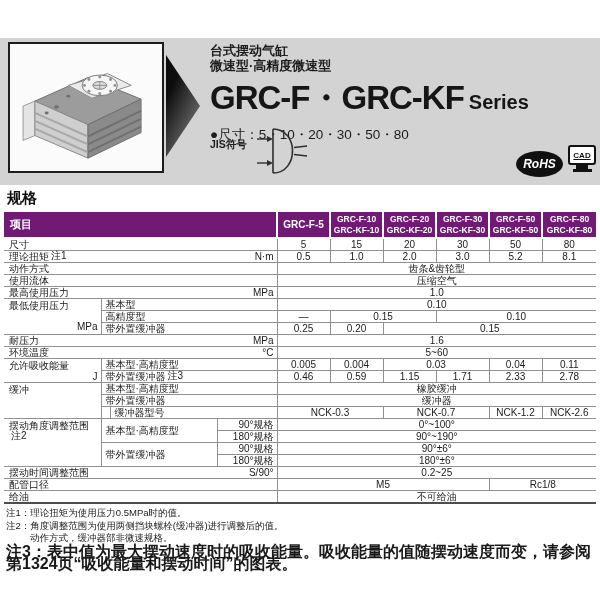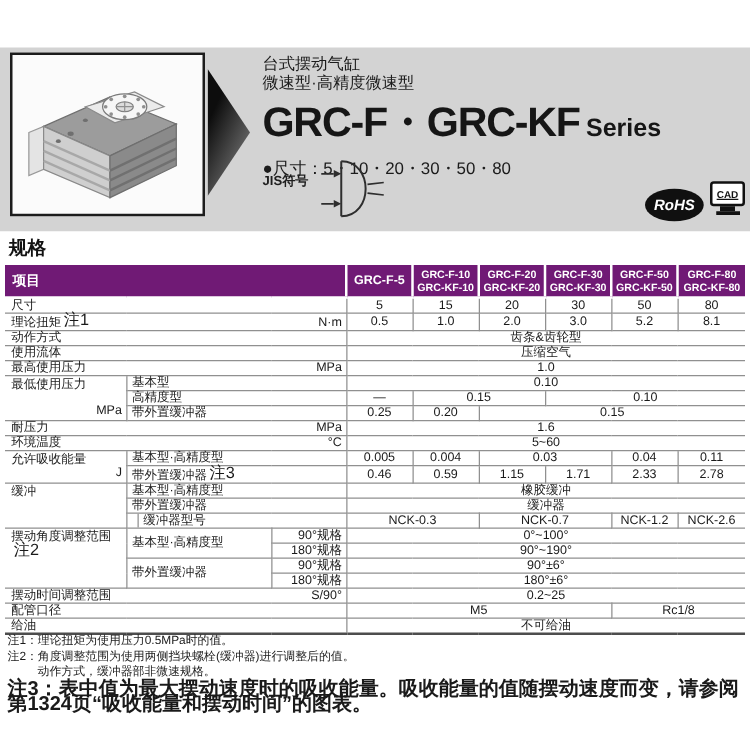--- a/index.html
+++ b/index.html
@@ -14,21 +14,21 @@
     position:absolute; top:4px; left:8px; width:152px; height:127px;
     background:#fbfbfb; border:2px solid #1c1c1c;
     display:flex; align-items:center; justify-content:center;
   }
   .tri {
     position:absolute; top:17px; left:166px; width:34px; height:102px;
     background:linear-gradient(115deg,#0d0d0d 25%,#8f8f8f 100%);
     clip-path:polygon(0 0,100% 50%,0 100%);
   }
   .hdr-text { position:absolute; top:5px; left:210px; }
-  .sub1,.sub2 { font-size:13px; font-weight:normal; line-height:15px; color:#1c1c1c; }
+  .sub1,.sub2 { font-size:13px; font-weight:bold; line-height:15px; color:#1c1c1c; }
   .big-title { margin-top:3px; white-space:nowrap; }
   .big-main { font-size:33px; font-weight:800; letter-spacing:-1px; color:#161616; }
   .big-suffix { font-size:20px; font-weight:bold; margin-left:5px; color:#161616; }
   .sizes { font-size:13.5px; margin-top:5px; color:#1c1c1c; }
   .jis-label { position:absolute; top:100px; left:210px; font-size:10.5px; font-weight:bold; }
   .jis-sym { position:absolute; top:86px; left:256px; }
   .rohs {
     position:absolute; top:113px; left:516px; width:47px; height:26px;
     background:#101010; border-radius:50%;
     color:#fff; font-weight:800; font-style:italic; font-size:12px;
@@ -59,21 +59,21 @@
   td.val { text-align:center; padding:0 1px; }
   td.lbl { padding-left:5px; }
   td.sub { padding-left:4px; }
   td.spec-l { text-align:right; padding-right:3px; }
   td.top { vertical-align:top; padding-top:1px; }
   .flexlr { display:flex; justify-content:space-between; align-items:baseline; }
   .colflex { display:flex; flex-direction:column; justify-content:space-between; }
   .colflex.h3 { height:32px; }
   .colflex.h2 { height:20px; }
   .colflex .unit-end { align-self:flex-end; }
-  .note { font-size:13px; position:relative; top:-1px; margin-left:2px; }
+  .note { font-size:10px; position:relative; top:-1px; margin-left:2px; }
   td.ind { padding-left:8px; }
   td.ind > span { border-left:1px solid #909090; padding-left:4px; display:inline-block; }
   tr.last td { border-bottom:2px solid #4d4d4d; }
   
   .footnotes { position:absolute; top:507px; left:6px; font-size:9.5px; line-height:12.5px; color:#1a1a1a; }
   .fn-indent { padding-left:24px; }
   .fn-bold { font-weight:bold; font-size:16px; margin-top:1px; }
 </style>
 </head>
 <body>

